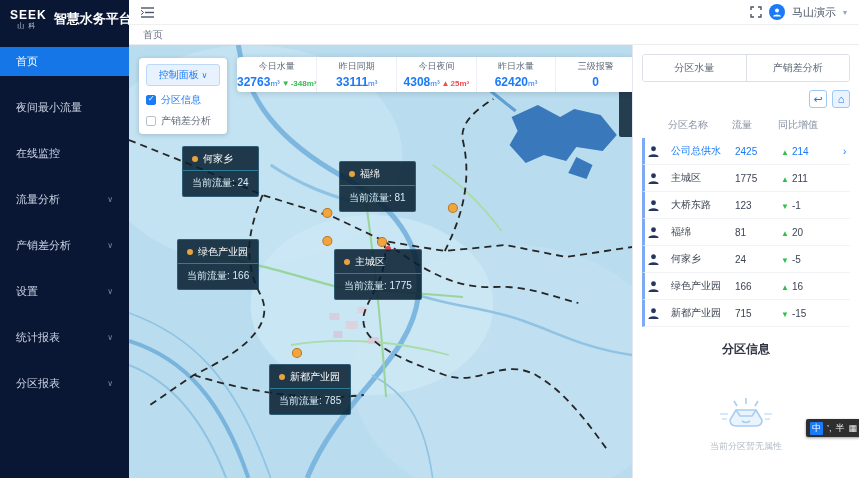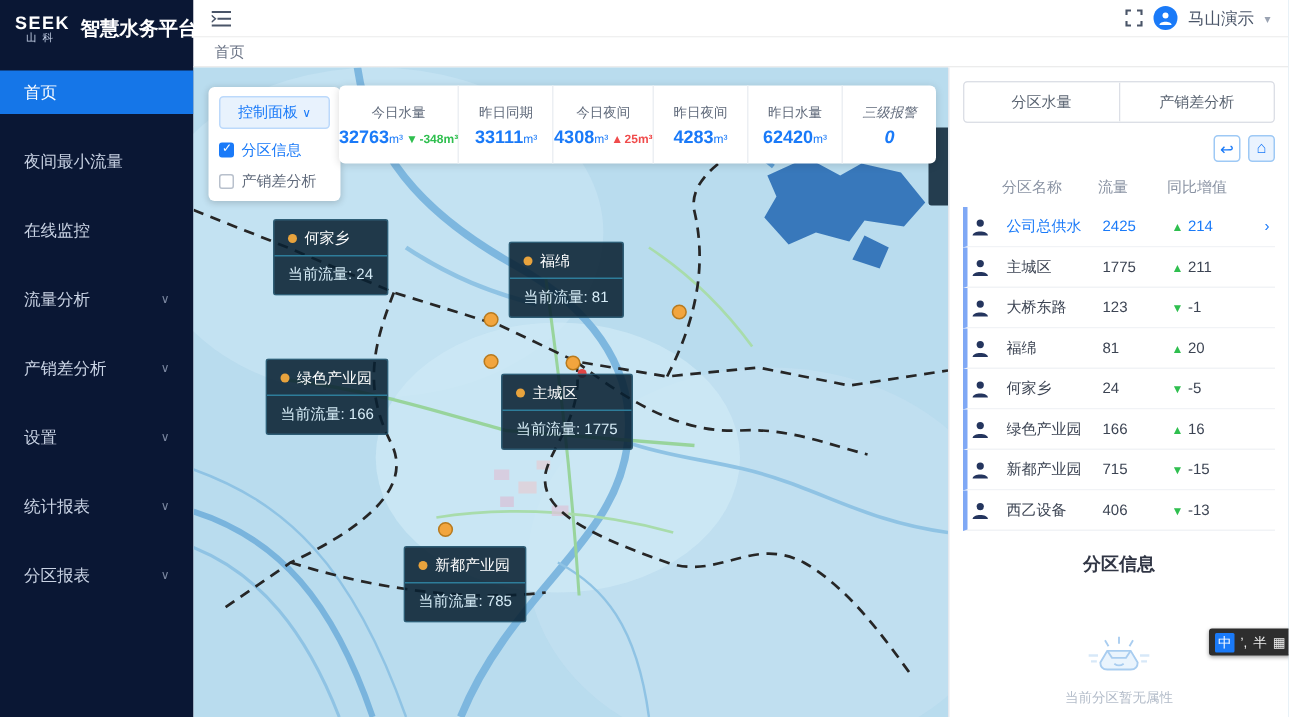--- a/index.html
+++ b/index.html
@@ -33,23 +33,23 @@
   .map-wrap{position:relative;flex:1;min-width:0;background:#b9dcee;overflow:hidden;}
   .map-svg{position:absolute;inset:0;width:100%;height:100%;}
   .ctrl-panel{position:absolute;left:10px;top:13px;width:88px;background:#fff;border-radius:4px;box-shadow:0 1px 5px rgba(0,0,0,.18);padding:6px 7px;z-index:5;}
   .ctrl-btn{background:#e8f2fd;color:#1a7af8;border:1px solid #bcd9fb;border-radius:3px;font-size:10px;width:100%;padding:3px 0;text-align:center;cursor:pointer;}
   .ctrl-row{display:flex;align-items:center;gap:5px;margin-top:7px;font-size:10px;color:#606a7b;cursor:pointer;}
   .ctrl-row.on{color:#1a7af8;}
   .cb{width:10px;height:10px;border:1px solid #b8c0cc;border-radius:2px;background:#fff;position:relative;flex:none;}
   .cb.on{background:#1a7af8;border-color:#1a7af8;}
   .cb.on::after{content:"✓";position:absolute;top:-2px;left:1px;font-size:8px;color:#fff;}
 
-  .stats{position:absolute;left:97px;top:12px;width:398px;height:52px;background:#fff;border-radius:4px;box-shadow:0 1px 6px rgba(0,0,0,.15);display:flex;z-index:5;}
+  .stats{position:absolute;left:108px;top:12px;width:398px;height:35px;background:#fff;border-radius:4px;box-shadow:0 1px 6px rgba(0,0,0,.15);display:flex;z-index:5;}
   .stat{flex:1;display:flex;flex-direction:column;align-items:center;justify-content:center;border-right:1px solid #eceff3;padding:2px 0;}
-  .stat:last-child{border-right:none;font-style:italic;}
+  .stat:last-child{border-right:none;}
   .stat-label{font-size:9px;color:#606a7b;margin-bottom:2px;white-space:nowrap;}
   .stat-val{font-size:12px;font-weight:bold;color:#1a7af8;white-space:nowrap;}
   .stat-val .unit{font-size:8px;font-weight:normal;}
   .trend{font-size:8px;margin-left:2px;}
   .t-green{color:#2fbf4f;}
   .t-red{color:#f04b4b;}
   .delta{font-size:8px;margin-left:1px;}
 
   .tip{position:absolute;background:rgba(9,33,50,.88);border:1px solid rgba(60,130,160,.5);border-radius:2px;color:#fff;z-index:4;min-width:72px;}
   .tip-title{display:flex;align-items:center;gap:5px;font-size:10px;padding:5px 9px 4px;white-space:nowrap;}
@@ -238,24 +238,20 @@
           </div>
           <div class="stat">
             <div class="stat-label">昨日同期</div>
             <div class="stat-val"><span>33111</span><span class="unit">m³</span></div>
           </div>
           <div class="stat">
             <div class="stat-label">今日夜间</div>
             <div class="stat-val"><span>4308</span><span class="unit">m³</span><span class="trend t-red">▲</span><span class="delta t-red">25m³</span></div>
           </div>
           <div class="stat">
-            <div class="stat-label">昨日夜间</div>
-            <div class="stat-val"><span>4283</span><span class="unit">m³</span></div>
-          </div>
-          <div class="stat">
             <div class="stat-label">昨日水量</div>
             <div class="stat-val"><span>62420</span><span class="unit">m³</span></div>
           </div>
           <div class="stat">
             <div class="stat-label">三级报警</div>
             <div class="stat-val"><span>0</span></div>
           </div>
         </div>
 
         <div class="tip" style="left:53px;top:101px;">
@@ -377,30 +373,20 @@
               <span></span>
           </div>
           <div class="row">
             <svg class="p-icon" viewBox="0 0 14 14">
                 <circle cx="7" cy="4" r="2.6" fill="#24355e"></circle>
                 <path d="M1.5,13 C1.5,9 12.5,9 12.5,13 Z" fill="#24355e"></path>
               </svg>
             <span class="nm">新都产业园</span>
               <span class="fv">715</span>
             <span class="dv"><span class="arr t-green">▼</span><span>-15</span></span>
-              <span></span>
-          </div>
-          <div class="row">
-            <svg class="p-icon" viewBox="0 0 14 14">
-                <circle cx="7" cy="4" r="2.6" fill="#24355e"></circle>
-                <path d="M1.5,13 C1.5,9 12.5,9 12.5,13 Z" fill="#24355e"></path>
-              </svg>
-            <span class="nm">西乙设备</span>
-              <span class="fv">406</span>
-            <span class="dv"><span class="arr t-green">▼</span><span>-13</span></span>
               <span></span>
           </div>
         </div>
 
         <div class="info">
           <div class="info-title">分区信息</div>
           <svg class="empty-ic" width="52" height="36" viewBox="0 0 52 36" fill="none">
             <g stroke="#a9cdf0" stroke-width="1.6">
               <path d="M16,14 L10,24 Q10,30 16,30 L36,30 Q42,30 42,24 L36,14 Z" fill="#eaf4fd"></path>
               <path d="M16,14 L20,20 H32 L36,14"></path>

